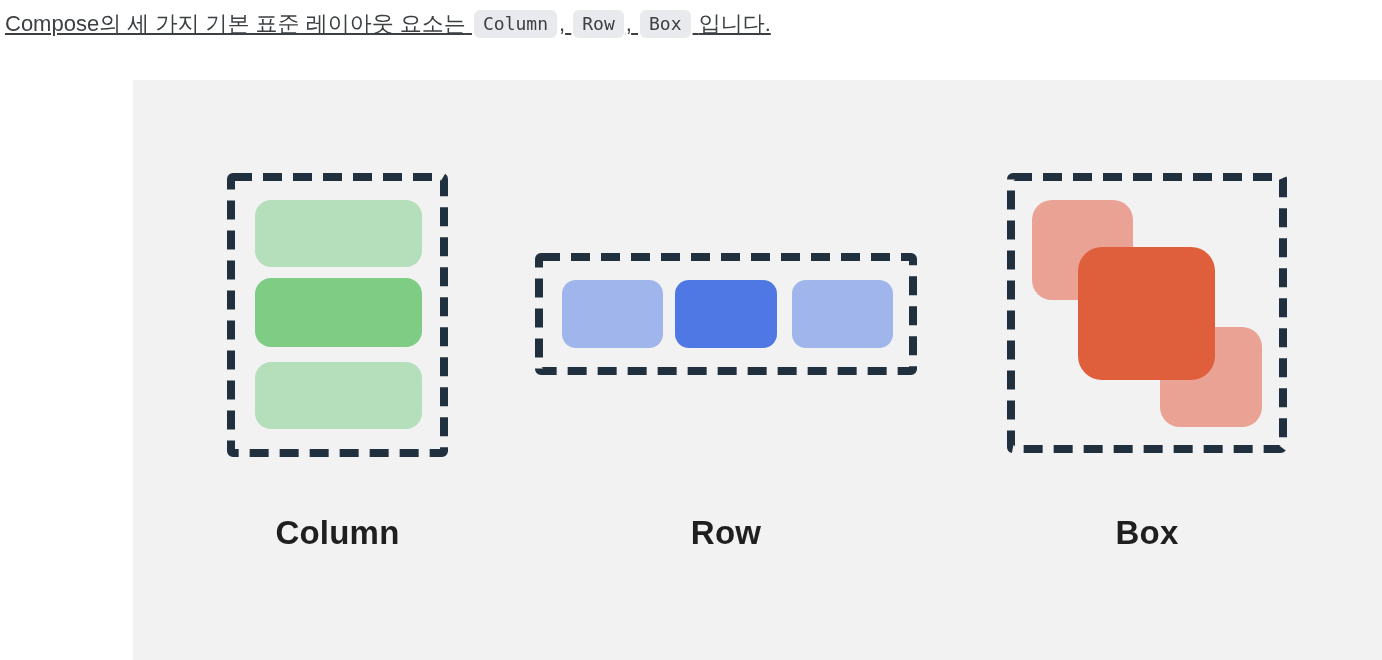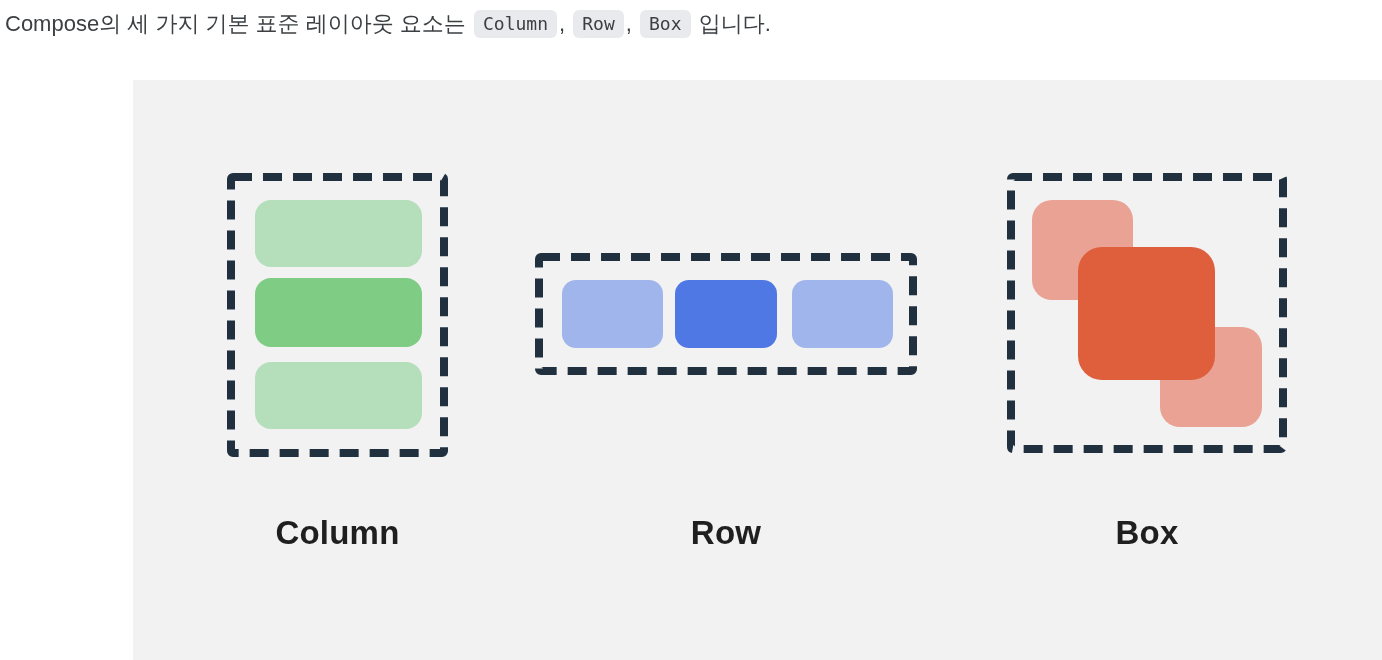--- a/index.html
+++ b/index.html
@@ -8,20 +8,21 @@
 
   
   .intro {
     position: absolute;
     left: 5px; top: 8px;
     width: 1370px;
     font-size: 22px;
     line-height: 32px;
     color: #3c4043;
     white-space: nowrap;
+    text-decoration: underline;
   }
   .code-chip {
     display: inline-block;
     font-family: "DejaVu Sans Mono", monospace;
     font-size: 18px;
     line-height: 24px;
     padding: 2px 9px;
     border-radius: 6px;
     vertical-align: 1px;
     margin: 0 2px;

